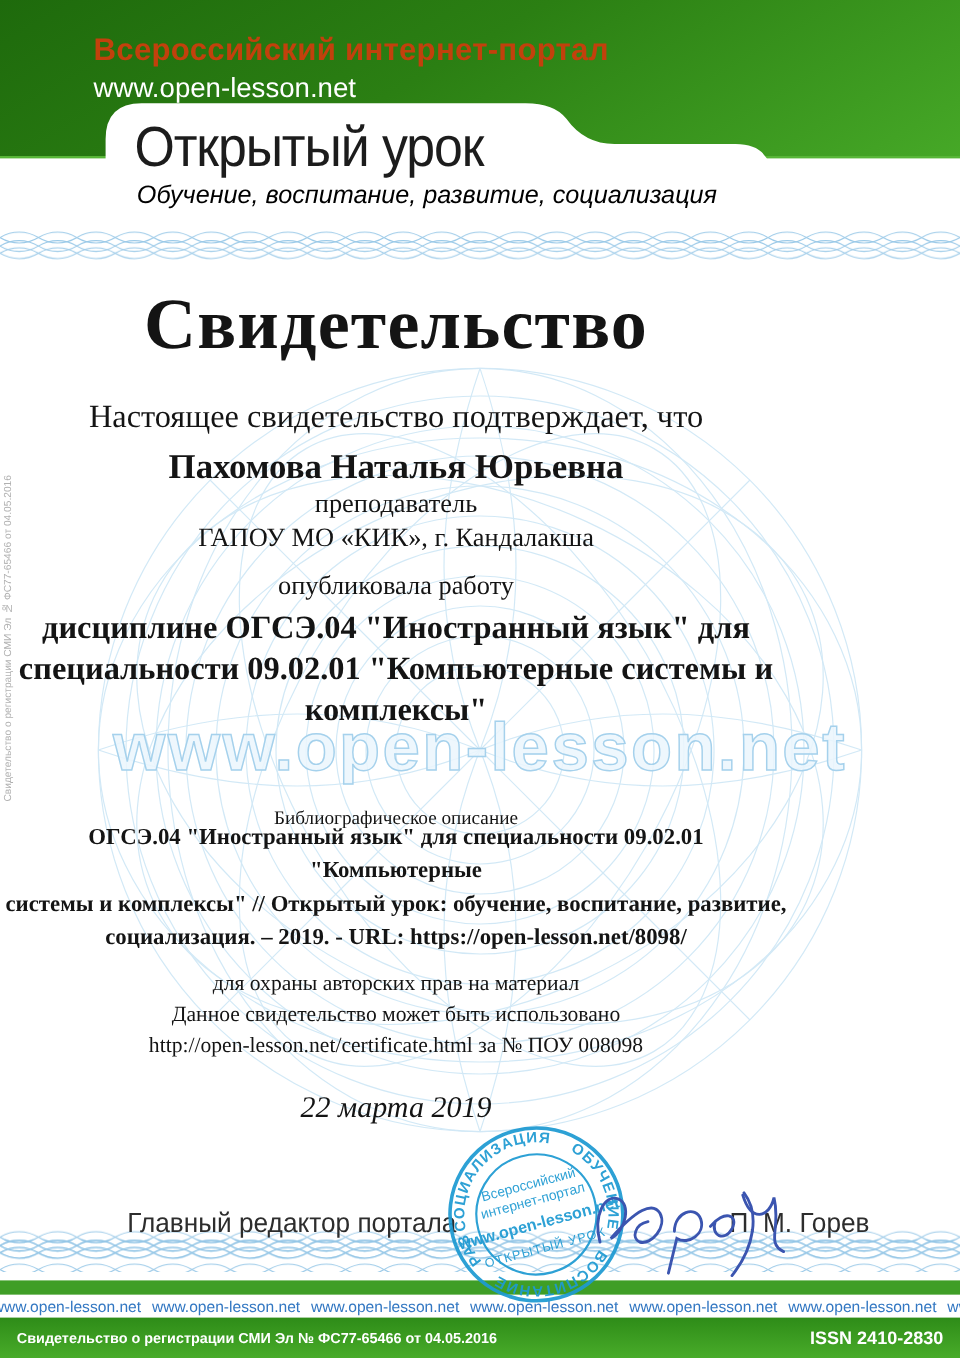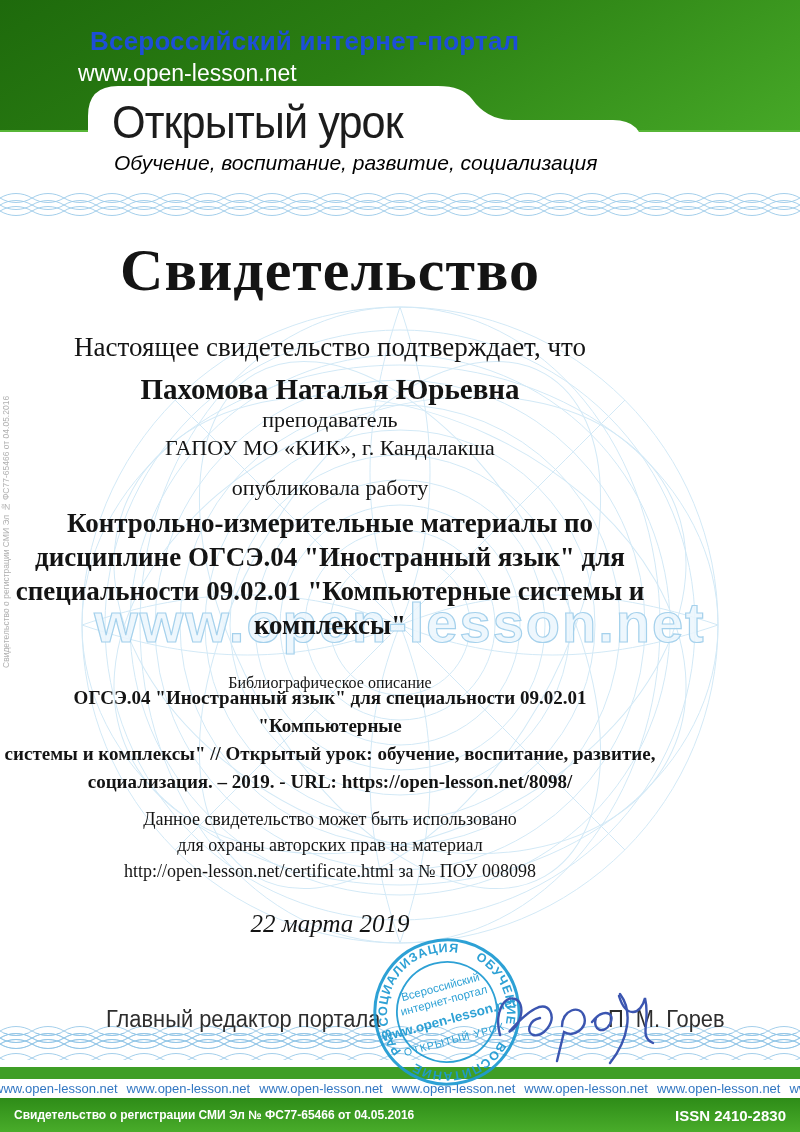--- a/index.html
+++ b/index.html
@@ -3,21 +3,21 @@
 <meta charset="utf-8">
 <style>
   html,body{margin:0;padding:0;}
   body{width:800px;height:1132px;position:relative;overflow:hidden;background:#fff;
        font-family:"Liberation Sans",sans-serif;}
   .abs{position:absolute;}
   
   .header-band{left:0;top:0;width:800px;height:130px;
     background:linear-gradient(150deg,#1e6a0c 0%,#2b7f13 45%,#46a827 100%);
     border-bottom:2px solid #57b637;}
-  .portal-title{left:78px;top:26px;color:#1d4ed8;font-weight:bold;font-size:26px;letter-spacing:.2px;margin-left:12px;}
+  .portal-title{left:78px;top:26px;color:#c2410c;font-weight:bold;font-size:26px;letter-spacing:.2px;}
   .portal-url{left:78px;top:60px;color:#fff;font-size:23px;}
   .badge-svg{left:0;top:0;}
   .brand{left:112px;top:94px;font-size:47px;color:#1c1c1c;font-weight:500;
     transform:scaleX(.92);transform-origin:left top;letter-spacing:-1px;white-space:nowrap;z-index:3;}
   .tagline{left:114px;top:151px;font-size:21px;font-style:italic;color:#000000;z-index:3;white-space:nowrap;}
   
   .gband-top{left:0;top:191px;}
   .gband-bottom{left:0;top:1024px;}
   
   .rosette{left:60px;top:255px;opacity:.55;}
@@ -121,36 +121,35 @@
 <div class="abs wm-text">www.open-lesson.net</div>
 
 <div class="abs serif cert-title">Свидетельство</div>
 <div class="abs serif confirm">Настоящее свидетельство подтверждает, что</div>
 <div class="abs serif recipient">Пахомова Наталья Юрьевна</div>
 <div class="abs serif position">преподаватель</div>
 <div class="abs serif org">ГАПОУ МО «КИК», г. Кандалакша</div>
 <div class="abs serif action">опубликовала работу</div>
 
 <div class="abs serif work-title">
-  <div>Контрольно-измерительные материалы по</div>
   <div>дисциплине ОГСЭ.04 "Иностранный язык" для</div>
   <div>специальности 09.02.01 "Компьютерные системы и</div>
   <div>комплексы"</div>
 </div>
 
 <div class="abs serif bib-label">Библиографическое описание</div>
 <div class="abs serif bibliography">
   <div>ОГСЭ.04 "Иностранный язык" для специальности 09.02.01 "Компьютерные</div>
   <div>системы и комплексы" // Открытый урок: обучение, воспитание, развитие,</div>
   <div>социализация. – 2019. - URL: https://open-lesson.net/8098/</div>
 </div>
 
 <div class="abs serif usage">
+  <div>для охраны авторских прав на материал</div>
   <div>Данное свидетельство может быть использовано</div>
-  <div>для охраны авторских прав на материал</div>
   <div>http://open-lesson.net/certificate.html за № ПОУ 008098</div>
 </div>
 
 <div class="abs serif date">22 марта 2019</div>
 
 <div class="abs editor-label">Главный редактор портала</div>
 <div class="abs editor-name">П. М. Горев</div>
 
 <svg class="abs stamp" width="170" height="170" viewBox="-85 -85 170 170">
   <g transform="rotate(-15)" stroke="none">

